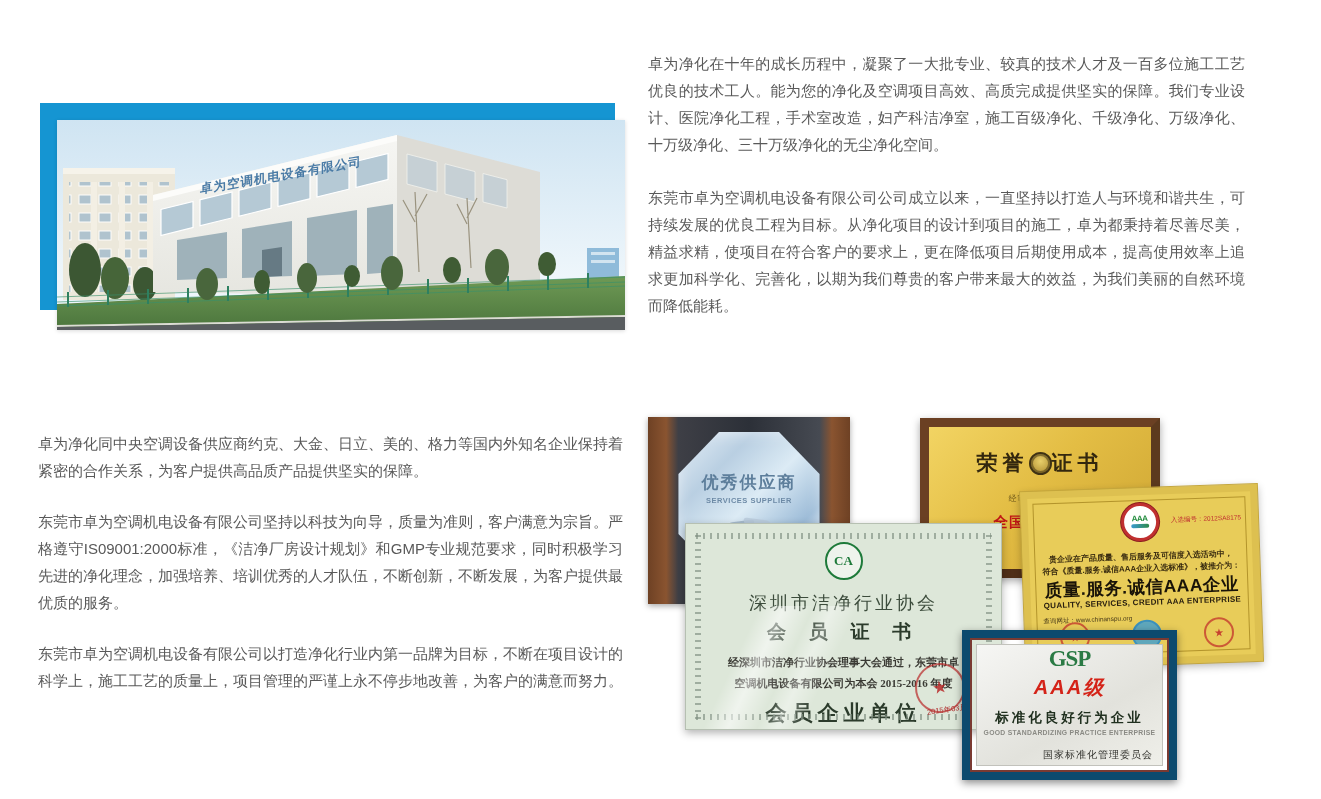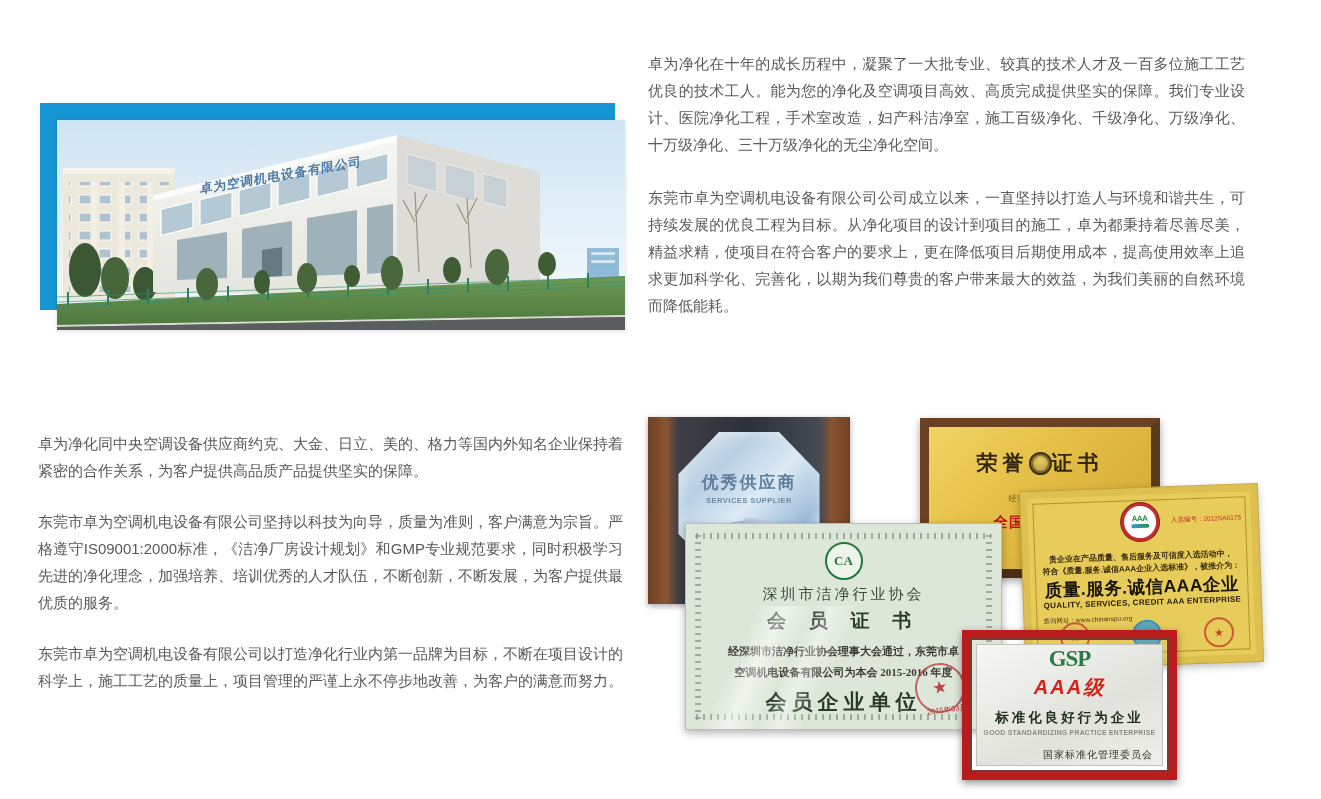--- a/index.html
+++ b/index.html
@@ -73,33 +73,33 @@
   .s-left{left:28px;} .s-mid{left:100px;} .s-right{left:172px;bottom:14px;}
   
   .member{left:37px;top:143px;width:317px;height:207px;z-index:2;
     background:#dde7d9;border:1px solid #b6c0b2;box-shadow:0 3px 8px rgba(0,0,0,.3);text-align:center;overflow:hidden;}
   .member .chain{position:absolute;background:repeating-linear-gradient(90deg,#7e8e80 0 2px,transparent 2px 7px,#7e8e80 7px 9px,transparent 9px 14px);opacity:.65;height:6px;left:10px;right:10px;}
   .member .chain.top{top:9px;} .member .chain.bottom{bottom:9px;}
   .member .chainv{position:absolute;background:repeating-linear-gradient(0deg,#7e8e80 0 2px,transparent 2px 7px,#7e8e80 7px 9px,transparent 9px 14px);opacity:.65;width:6px;top:10px;bottom:10px;}
   .member .chainv.left{left:9px;} .member .chainv.right{right:9px;}
   .member .logo{width:34px;height:34px;margin:18px auto 0;border-radius:50%;border:2.5px solid #1e7a3a;
     color:#1e7a3a;font-weight:bold;font-size:13px;line-height:34px;font-family:"Liberation Serif","DejaVu Serif",serif;background:#eef3ec;text-align:center;}
-  .member .org{margin-top:5px;font-size:15px;color:#3c4c3c;letter-spacing:3px;}
+  .member .org{margin-top:11px;font-size:18px;color:#3c4c3c;letter-spacing:3px;}
   .member .ttl{margin-top:4px;font-size:19px;font-weight:bold;color:#2b3b2b;letter-spacing:9px;font-family:"Liberation Serif","DejaVu Serif",serif;}
   .member .b1,.member .b2{font-size:11px;font-weight:bold;color:#3a3a34;margin-top:6px;font-family:"Liberation Serif","DejaVu Serif",serif;}
   .member .b1{margin-top:10px;}
   .member .big{margin-top:8px;font-size:21px;font-weight:bold;color:#2b3b2b;letter-spacing:5px;font-family:"Liberation Serif","DejaVu Serif",serif;}
   .member .seal{position:absolute;right:36px;bottom:16px;width:46px;height:46px;border-radius:50%;
     border:2px solid rgba(185,40,40,.7);color:rgba(185,40,40,.85);font-size:17px;line-height:46px;transform:rotate(-10deg);}
   .member .sealdate{position:absolute;right:34px;bottom:14px;font-size:7.5px;color:#b03030;transform:rotate(-8deg);}
   .member .glare{position:absolute;left:0;top:40%;width:60%;height:60%;
     background:linear-gradient(115deg,transparent 30%,rgba(255,255,255,.55) 40%,transparent 52%,rgba(255,255,255,.4) 60%,transparent 70%);pointer-events:none;}
   
   .gsp{left:314px;top:250px;width:215px;height:150px;z-index:4;
-    border:8px solid #b91c1c;box-shadow:0 3px 8px rgba(0,0,0,.45),inset 0 0 0 2px #7a3a32;
+    border:8px solid #0c4a6e;box-shadow:0 3px 8px rgba(0,0,0,.45),inset 0 0 0 2px #7a3a32;
     background:linear-gradient(160deg,#f4f4f2 0%,#dddcd6 55%,#ededе8 100%);text-align:center;}
   .gsp .plate{position:absolute;inset:6px;border:1px solid #c2c2bc;background:linear-gradient(150deg,#f6f6f4,#e2e2dc 60%,#efefe9);}
   .gsp .logo{margin-top:8px;font-size:23px;font-weight:900;color:#2a7a44;letter-spacing:-1px;font-family:"Liberation Serif","DejaVu Serif",serif;}
   .gsp .grade{margin-top:2px;font-size:20px;font-weight:900;color:#d42318;letter-spacing:2px;font-style:italic;}
   .gsp .ttl{margin-top:8px;font-size:13.5px;font-weight:800;color:#20301f;letter-spacing:3px;font-family:"Liberation Serif","DejaVu Serif",serif;}
   .gsp .eng{margin-top:2px;font-size:6.8px;font-weight:bold;color:#8a8a84;letter-spacing:.3px;}
   .gsp .issuer{margin-top:12px;font-size:10px;color:#33332e;text-align:right;padding-right:16px;letter-spacing:1px;}
 </style>
 </head>
 <body>

